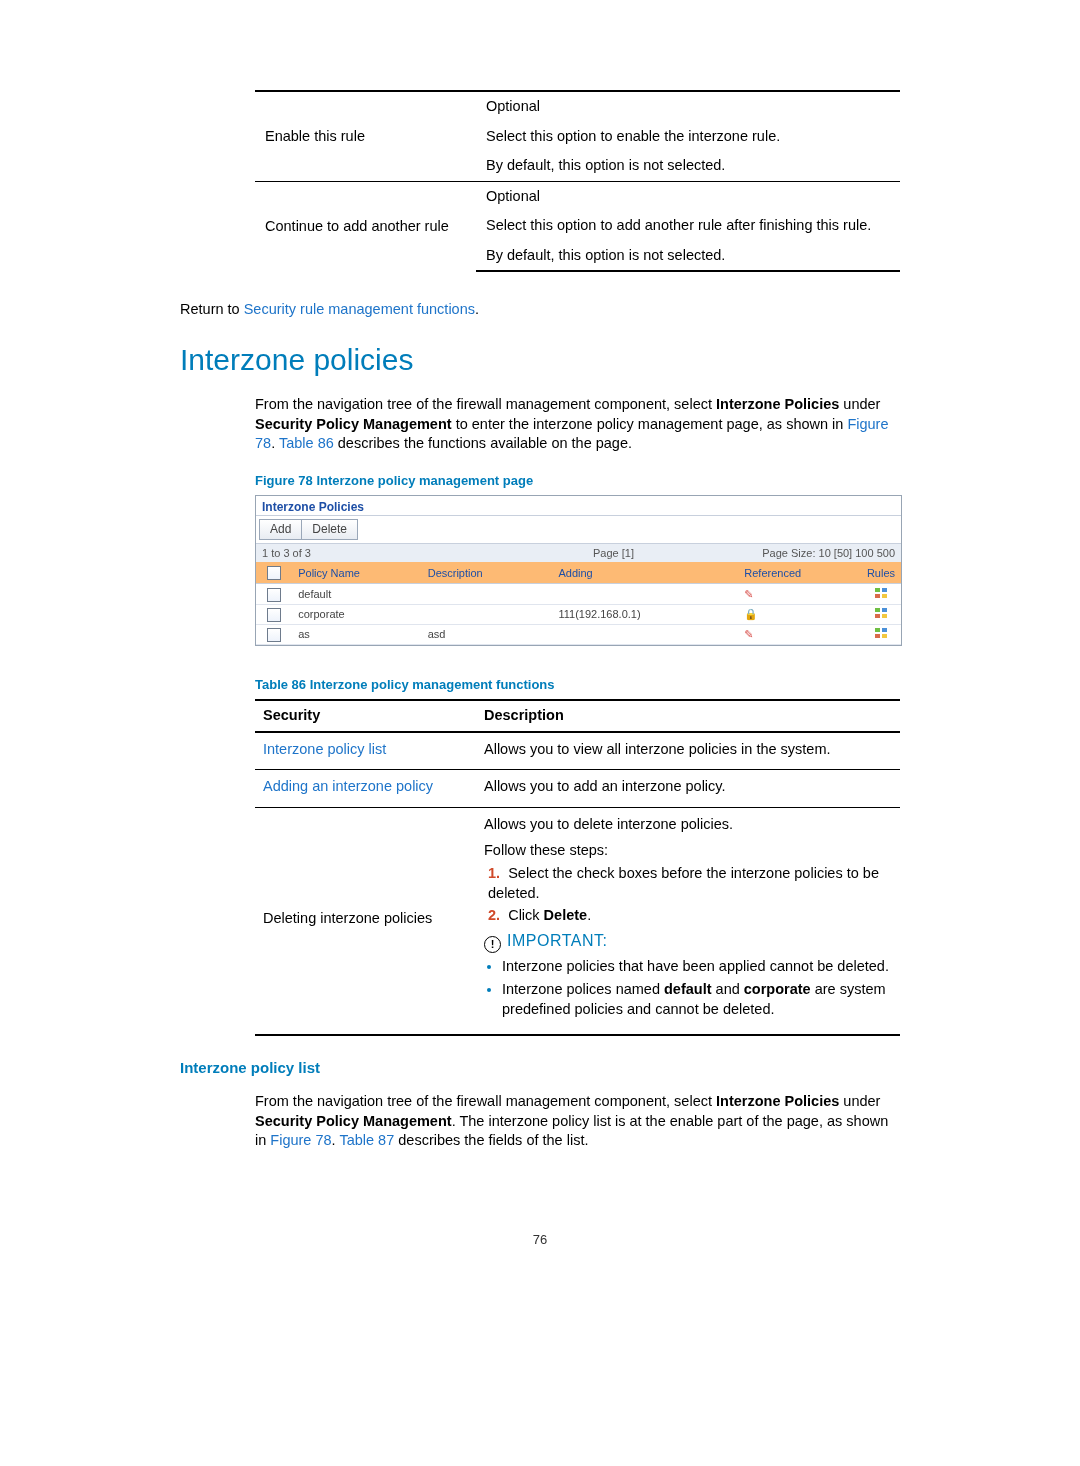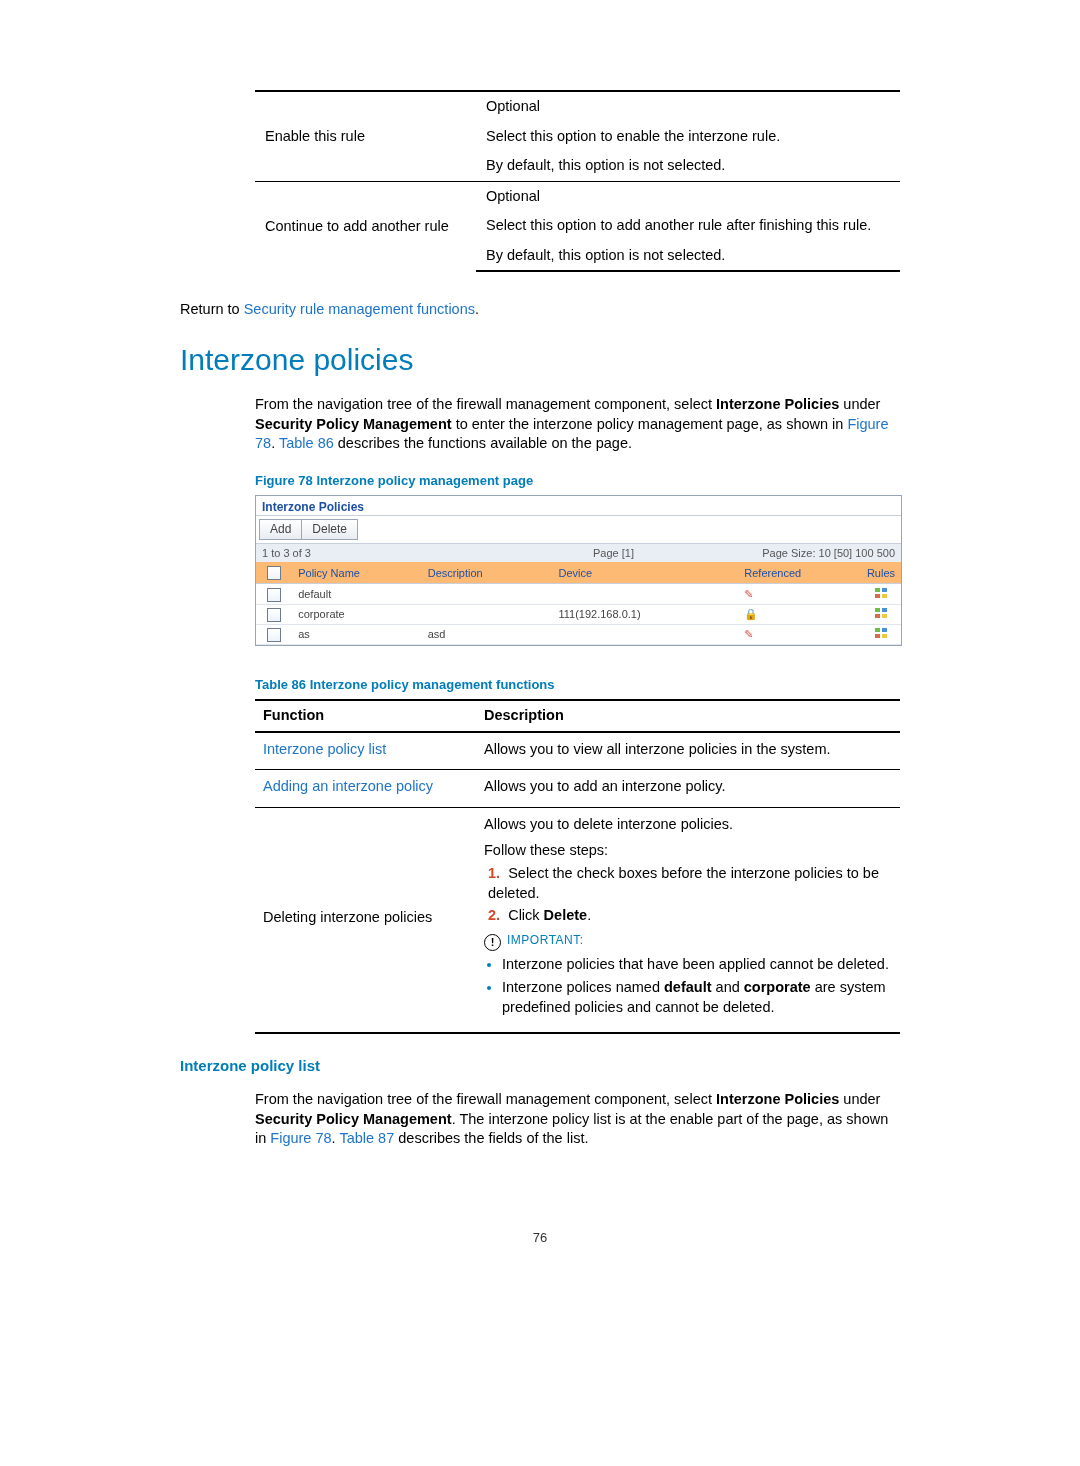--- a/index.html
+++ b/index.html
@@ -150,21 +150,21 @@
     background: #fff;
   }
   .func-table th.fcol { width: 205px; }
   .func-table td {
     padding: 7px 8px 10px 8px;
     border-bottom: 1px solid #000;
     vertical-align: middle;
   }
   .func-table tr.lastrow td { border-bottom: 2px solid #000; }
   .func-table td.fn-label { vertical-align: middle; }
-  .important-label { color: #007dba; font-size: 12px; letter-spacing: 0.5px; }
+  .important-label { color: #007dba; font-size: 16px; letter-spacing: 0.5px; }
   .circ-excl {
     display: inline-block;
     width: 15px; height: 15px;
     border: 1.5px solid #000;
     border-radius: 50%;
     text-align: center;
     font-weight: 700;
     font-size: 11px;
     line-height: 14px;
     margin-right: 2px;
@@ -236,21 +236,21 @@
         <div class="mid">Page [1]</div>
         <div class="right">Page Size: 10 [50] 100 500</div>
       </div>
       <div class="fig-grid">
         <table>
           <tbody>
               <tr>
             <th><span class="chk"></span></th>
             <th class="col-name">Policy Name</th>
             <th class="col-desc">Description</th>
-            <th class="col-dev">Device</th>
+            <th class="col-dev">Adding</th>
             <th class="col-ref">Referenced</th>
             <th class="col-rules">Rules</th>
           </tr>
           <tr>
             <td><span class="chk"></span></td>
             <td class="col-name">default</td>
             <td class="col-desc"></td>
             <td class="col-dev"></td>
             <td class="col-ref"><span class="icon-edit">✎</span></td>
             <td class="col-rules"><span class="icon-rules"></span></td>
@@ -273,21 +273,21 @@
           </tr>
         </tbody>
           </table>
       </div>
     </div>
 
     <div class="fig-caption" style="margin-top:30px">Table 86 Interzone policy management functions</div>
     <table class="func-table">
       <tbody>
           <tr>
-        <th class="fcol">Function</th>
+        <th class="fcol">Security</th>
         <th>Description</th>
       </tr>
       <tr>
         <td class="fn-label"><a href="#" class="link">Interzone policy list</a></td>
         <td>Allows you to view all interzone policies in the system.</td>
       </tr>
       <tr>
         <td class="fn-label"><a href="#" class="link">Adding an interzone policy</a></td>
         <td>Allows you to add an interzone policy.</td>
       </tr>

